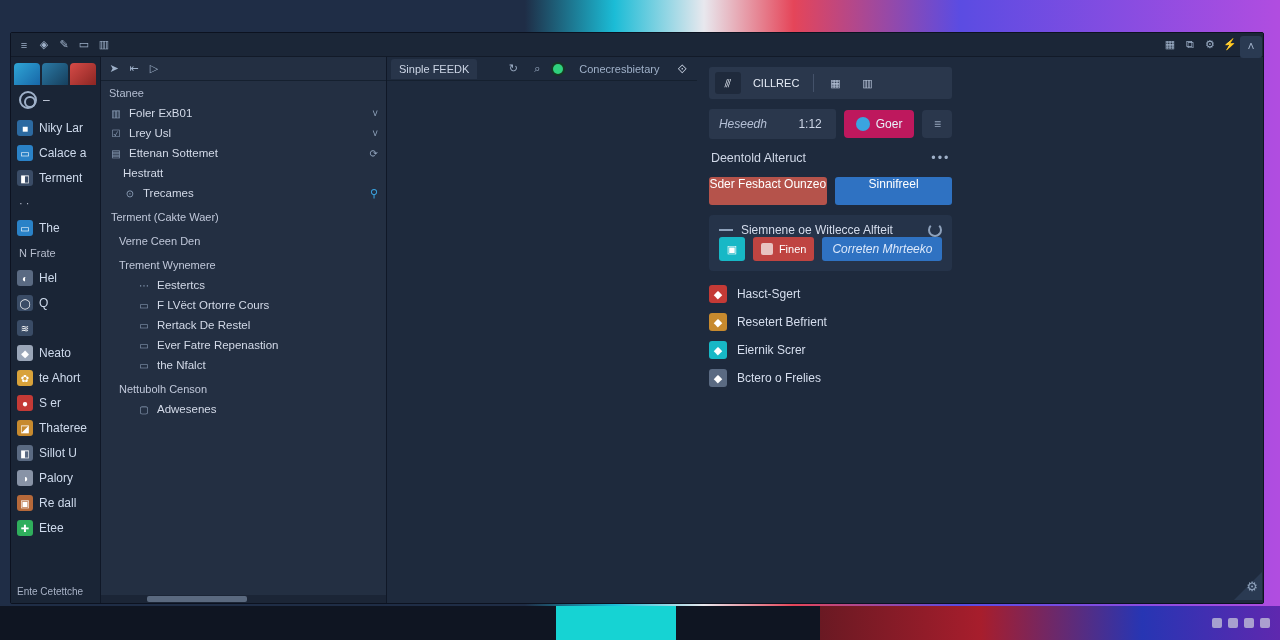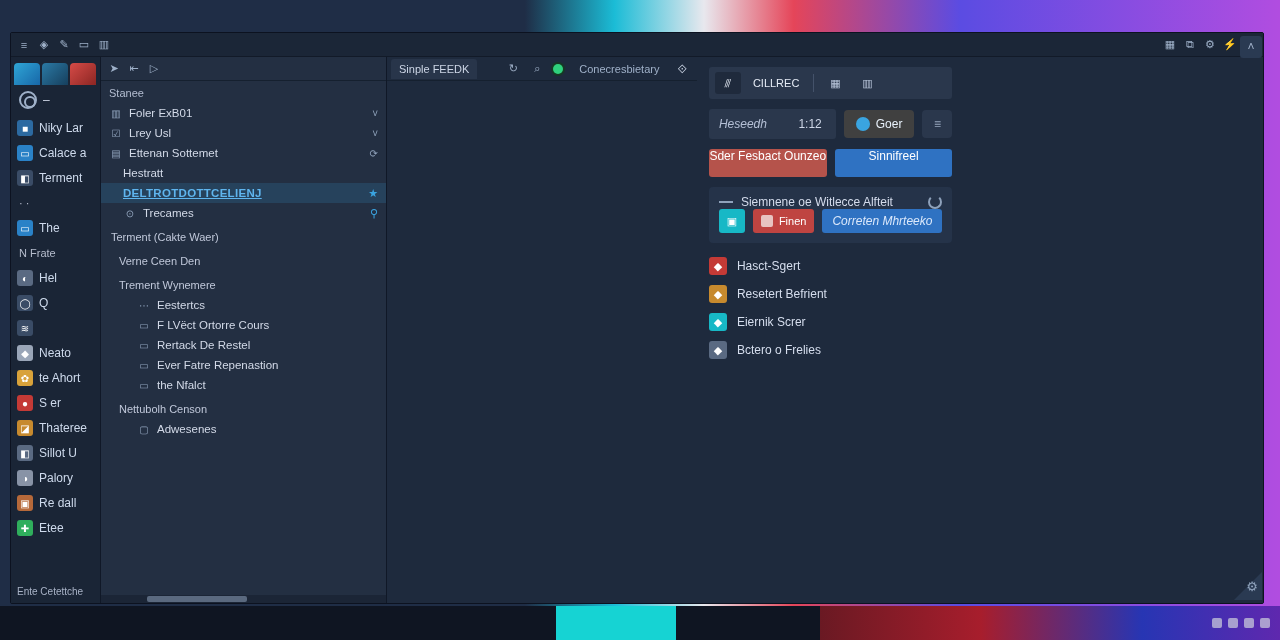--- a/index.html
+++ b/index.html
@@ -85,21 +85,21 @@
               justify-content:center; color:#b9c6db; font-size:11px; }
   .tool-btn.active { background:#1f2a3c; color:#e6ecf6; }
   .tool-sep { width:1px; height:18px; background:#44526a; margin:0 2px; }
   .search-row { display:flex; gap:8px; align-items:center; }
   .search-field { flex:1; background:#2a374c; height:30px; border-radius:3px;
                   display:flex; align-items:center; padding:0 10px; color:#cdd6e6; }
   .search-field .ph { color:#b5c0d6; font-style:italic;text-align:center; }
   .search-count { color:#cdd6e6; font-size:12px; margin-left:auto; margin-right:4px; }
   .pill-btn { height:28px; border-radius:4px; display:flex; align-items:center; gap:6px;
               padding:0 12px; font-size:12px; cursor:pointer; }
-  .pill-go { background:#404040; color:#e8f1fb; }
+  .pill-go { background:#be185d; color:#e8f1fb; }
   .pill-go .dot { width:14px; height:14px; border-radius:50%; background:#3aa4e0; }
   .pill-three { width:30px; height:28px; background:#2a374c; border-radius:4px;
                 display:flex; align-items:center; justify-content:center; color:#97a6bd; }
   .section-head { display:flex; align-items:center; justify-content:space-between;
                   color:#cfd7e7; font-size:12.5px; padding:2px 2px; }
   .dots { color:#9fb0c8; letter-spacing:2px; }
   .btn-pair { display:flex; gap:8px; }
   .big-btn { flex:1; height:28px; border-radius:3px; display:flex; align-items:flex-start;
              justify-content:center; font-size:12px; color:#fff; cursor:pointer; }
   .big-a { background:#b5534b; }
@@ -263,24 +263,20 @@
             <span class="chev">˅</span>
           </div>
           <div class="tree-row">
             <span class="ico">▤</span>
             <span class="lbl">Ettenan Sottemet</span>
             <span class="chev">⟳</span>
           </div>
           <div class="tree-row indent1">
             <span class="lbl">Hestratt</span>
           </div>
-          <div class="tree-row indent1 sel">
-            <span class="lbl">DELTROTDOTTCELIENJ</span>
-            <span class="pin">★</span>
-          </div>
           <div class="tree-row indent1">
             <span class="ico">⊙</span>
             <span class="lbl">Trecames</span>
             <span class="pin">⚲</span>
           </div>
           <div class="group-label">Terment (Cakte Waer)</div>
           <div class="group-label i1">Verne Ceen Den</div>
           <div class="group-label i1">Trement Wynemere</div>
           <div class="tree-row indent2">
             <span class="ico">⋯</span>
@@ -345,20 +341,24 @@
             <span class="ph">Heseedh</span>
             <span class="search-count">1:12</span>
           </div>
           <div class="pill-btn pill-go">
             <span class="dot"></span>
             <span>Goer</span>
           </div>
           <div class="pill-three">≡</div>
         </div>
 
+        <div class="section-head">
+          <span>Deentold Alteruct</span>
+          <span class="dots">•••</span>
+        </div>
 
         <div class="btn-pair">
           <div class="big-btn big-a">
             <span>Sder Fesbact Ounzeo</span>
           </div>
           <div class="big-btn big-b">
             <span>Sinnifreel</span>
           </div>
         </div>
 

